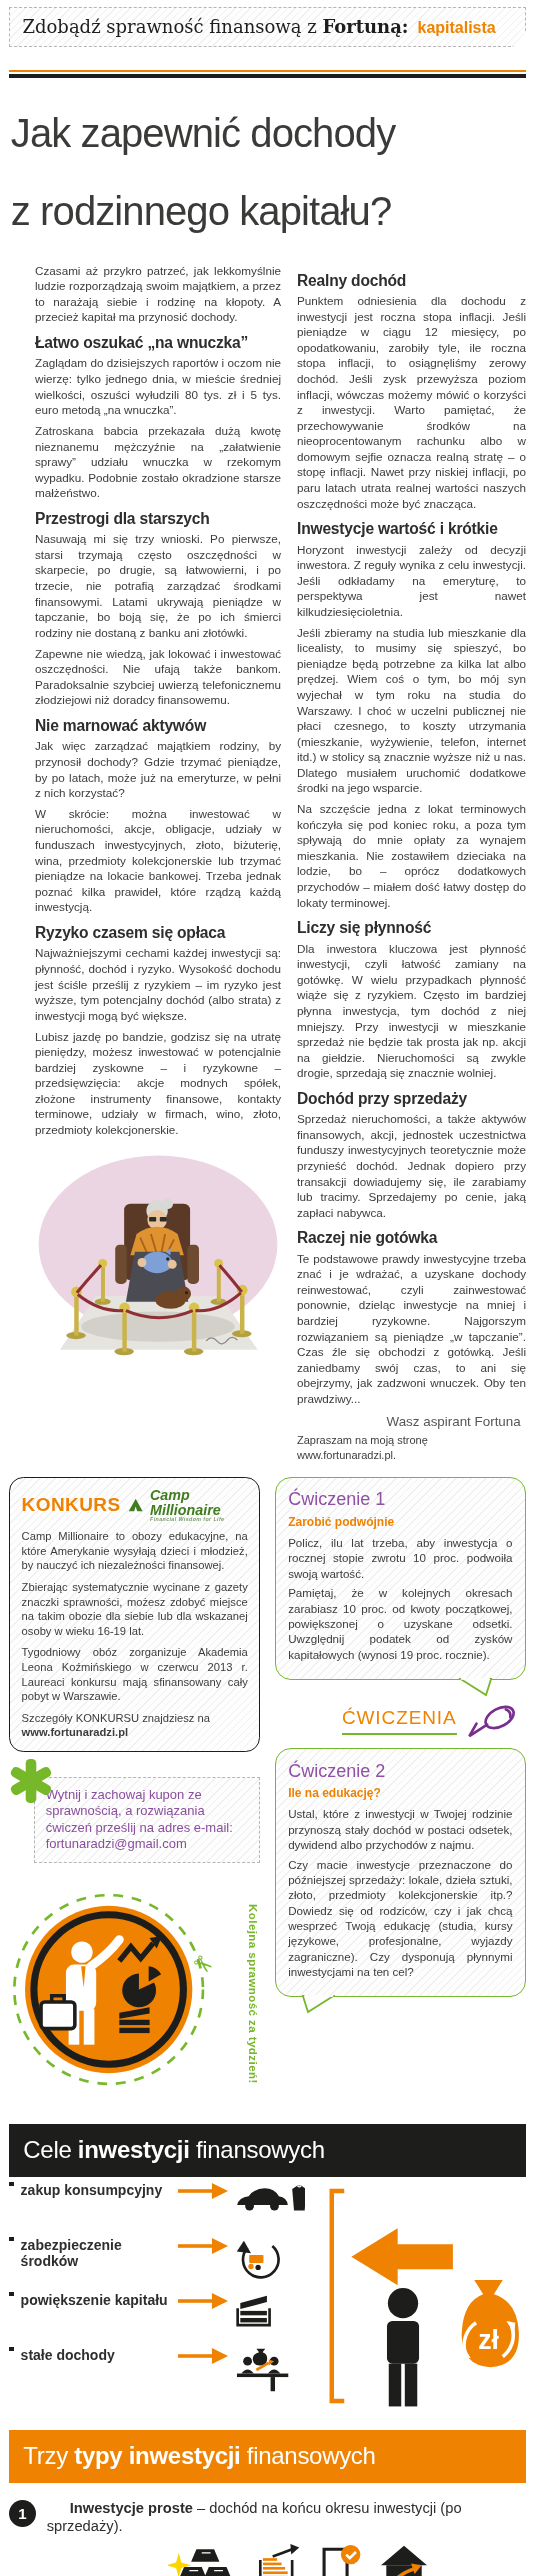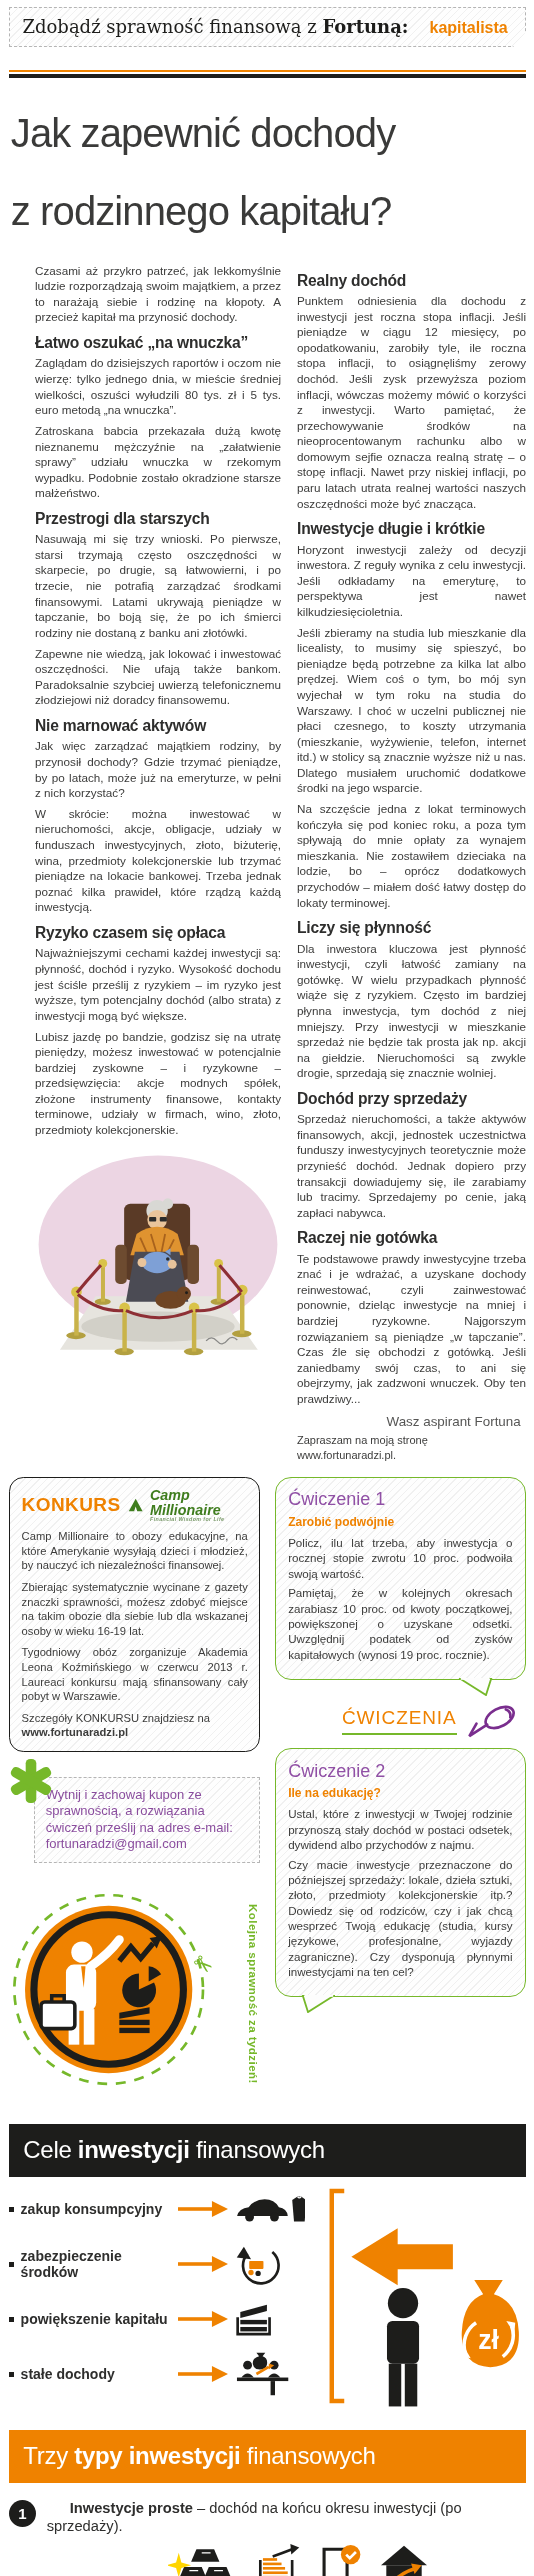--- a/index.html
+++ b/index.html
@@ -7,21 +7,21 @@
   .page { width:535px; min-height:2576px; margin:0 auto; background:#fff; padding:7.1px 9px 0; position:relative; }
 
   .hatch { background-color:#fefefe;
     background-image:repeating-linear-gradient(135deg, rgba(120,120,120,.10) 0 0.9px, transparent 0.9px 5.3px); }
 
   
   .top-badge { border:0.9px dashed #b5b5b5; padding:8px 12.5px 9px; font-family:"DejaVu Serif", serif;
     font-size:18px; color:#1d1d1b; clip-path:polygon(0 0,100% 0,100% 62%,97.5% 100%,0 100%); }
   .top-badge .pre, .pre { white-space:pre-wrap; }
   .top-badge .brand { font-weight:bold; }
-  .top-badge .tag { font-family:"Liberation Sans", sans-serif; font-weight:bold; color:#EF8200; margin-left:21px; font-size:16px; }
+  .top-badge .tag { font-family:"Liberation Sans", sans-serif; font-weight:bold; color:#EF8200; margin-left:9px; font-size:16px; }
 
   .rule-orange { height:1.8px; background:#EF8200; margin-top:23px; }
   .rule-black  { height:4.5px; background:#1d1d1b; margin-top:1.8px; }
 
   h1.title { font-size:40px; font-weight:normal; color:#3a3a39; line-height:1.95; letter-spacing:-0.9px; margin:16px 0 12.5px 1.8px; }
 
   
   .article { display:grid; grid-template-columns:1fr 1fr; column-gap:16px; font-size:11.7px; line-height:1.33; text-align:justify;margin-left:26px; }
   .article h3 { font-size:15.6px; color:#2e2e2d; text-align:left; margin:8px 0 1.8px; letter-spacing:-0.2px; }
   .article p { margin-bottom:5.3px; }
@@ -58,21 +58,21 @@
   .badge-zone { position:relative; margin-top:16px; height:225px; }
   .vertical-note { position:absolute; right:0px; top:25px; writing-mode:vertical-rl; color:#76B82A; font-weight:bold; font-size:11.6px; letter-spacing:0.4px; }
 
   
   .banner { color:#fff; font-size:24px; padding:12.5px 14.3px; margin-top:19.6px; letter-spacing:-0.3px; }
   .banner .b { font-weight:bold; }
   .banner-dark { background:#1d1d1b; }
   .banner-orange { background:#EF8200; }
 
   .cele-body { display:grid; grid-template-columns:1.55fr 1fr; margin-top:5.3px; }
-  .cele-row { display:flex; align-items:center; gap:7.1px; min-height:55px; }
+  .cele-row { display:flex; gap:7.1px; min-height:55px; }
   .cele-row .bullet { width:4.5px; height:4.5px; background:#1d1d1b; flex:none; }
   .cele-row .lbl { font-weight:bold; font-size:14px; color:#2e2e2d; width:150px; flex:none; }
   .cele-row svg { flex:none; }
 
   
   .typ-item { display:flex; gap:10.7px; margin-top:16px; }
   .typ-num { width:27px; height:27px; border-radius:50%; background:#1d1d1b; color:#fff; font-weight:bold;
     font-size:15px; display:flex; align-items:center; justify-content:center; flex:none; margin-top:1.8px; }
   .typ-text { font-size:14.7px; line-height:1.25; color:#2e2e2d; }
   .typ-text .b { font-weight:bold;padding-left:23px; }
@@ -174,21 +174,21 @@
           <path d="M47 158 Q60 142 74 127"></path>
           <path d="M207 127 Q220 142 232 157"></path>
         </g>
         <path d="M192 212 q6 -7 12 0 q6 7 12 -1 q5 -6 11 0" stroke="#8a8a88" stroke-width="1.5" fill="none"></path>
       </svg>
     </div>
 
     <div>
       <h3>Realny dochód</h3>
       <p>Punktem odniesienia dla dochodu z inwestycji jest roczna stopa inflacji. Jeśli pieniądze w ciągu 12 miesięcy, po opodatkowaniu, zarobiły tyle, ile roczna stopa inflacji, to osiągnęliśmy zerowy dochód. Jeśli zysk przewyższa poziom inflacji, wówczas możemy mówić o korzyści z inwestycji. Warto pamiętać, że przechowywanie środków na nieoprocentowanym rachunku albo w domowym sejfie oznacza realną stratę – o stopę inflacji. Nawet przy niskiej inflacji, po paru latach utrata realnej wartości naszych oszczędności może być znacząca.</p>
-      <h3>Inwestycje długie i krótkie</h3>
+      <h3>Inwestycje wartość i krótkie</h3>
       <p>Horyzont inwestycji zależy od decyzji inwestora. Z reguły wynika z celu inwestycji. Jeśli odkładamy na emeryturę, to perspektywa jest nawet kilkudziesięcioletnia.</p>
       <p>Jeśli zbieramy na studia lub mieszkanie dla licealisty, to musimy się spieszyć, bo pieniądze będą potrzebne za kilka lat albo prędzej. Wiem coś o tym, bo mój syn wyjechał w tym roku na studia do Warszawy. I choć w uczelni publicznej nie płaci czesnego, to koszty utrzymania (mieszkanie, wyżywienie, telefon, internet itd.) w stolicy są znacznie wyższe niż u nas. Dlatego musiałem uruchomić dodatkowe środki na jego wsparcie.</p>
       <p>Na szczęście jedna z lokat terminowych kończyła się pod koniec roku, a poza tym spływają do mnie opłaty za wynajem mieszkania. Nie zostawiłem dzieciaka na lodzie, bo – oprócz dodatkowych przychodów – miałem dość łatwy dostęp do lokaty terminowej.</p>
       <h3>Liczy się płynność</h3>
       <p>Dla inwestora kluczowa jest płynność inwestycji, czyli łatwość zamiany na gotówkę. W wielu przypadkach płynność wiąże się z ryzykiem. Często im bardziej płynna inwestycja, tym dochód z niej mniejszy. Przy inwestycji w mieszkanie sprzedaż nie będzie tak prosta jak np. akcji na giełdzie. Nieruchomości są zwykle drogie, sprzedają się znacznie wolniej.</p>
       <h3>Dochód przy sprzedaży</h3>
       <p>Sprzedaż nieruchomości, a także aktywów finansowych, akcji, jednostek uczestnictwa funduszy inwestycyjnych teoretycznie może przynieść dochód. Jednak dopiero przy transakcji dowiadujemy się, ile zarabiamy lub tracimy. Sprzedajemy po cenie, jaką zapłaci nabywca.</p>
       <h3>Raczej nie gotówka</h3>
       <p>Te podstawowe prawdy inwestycyjne trzeba znać i je wdrażać, a uzyskane dochody reinwestować, czyli zainwestować ponownie, dzieląc inwestycje na mniej i bardziej ryzykowne. Najgorszym rozwiązaniem są pieniądze „w tapczanie”. Czas źle się obchodzi z gotówką. Jeśli zaniedbamy swój czas, to ani się obejrzymy, jak zadzwoni wnuczek. Oby ten prawdziwy...</p>
       <div class="sig">Wasz aspirant Fortuna</div>

